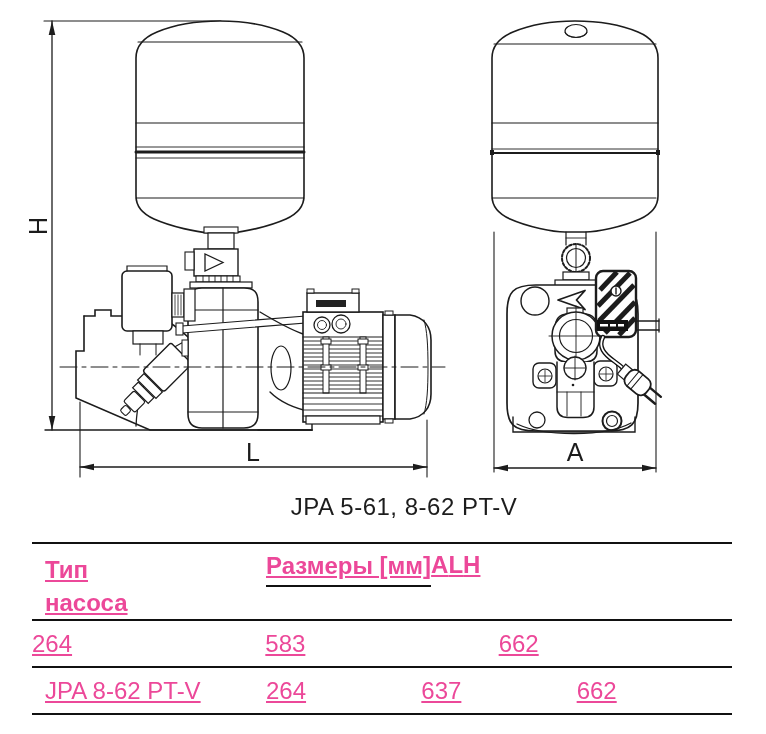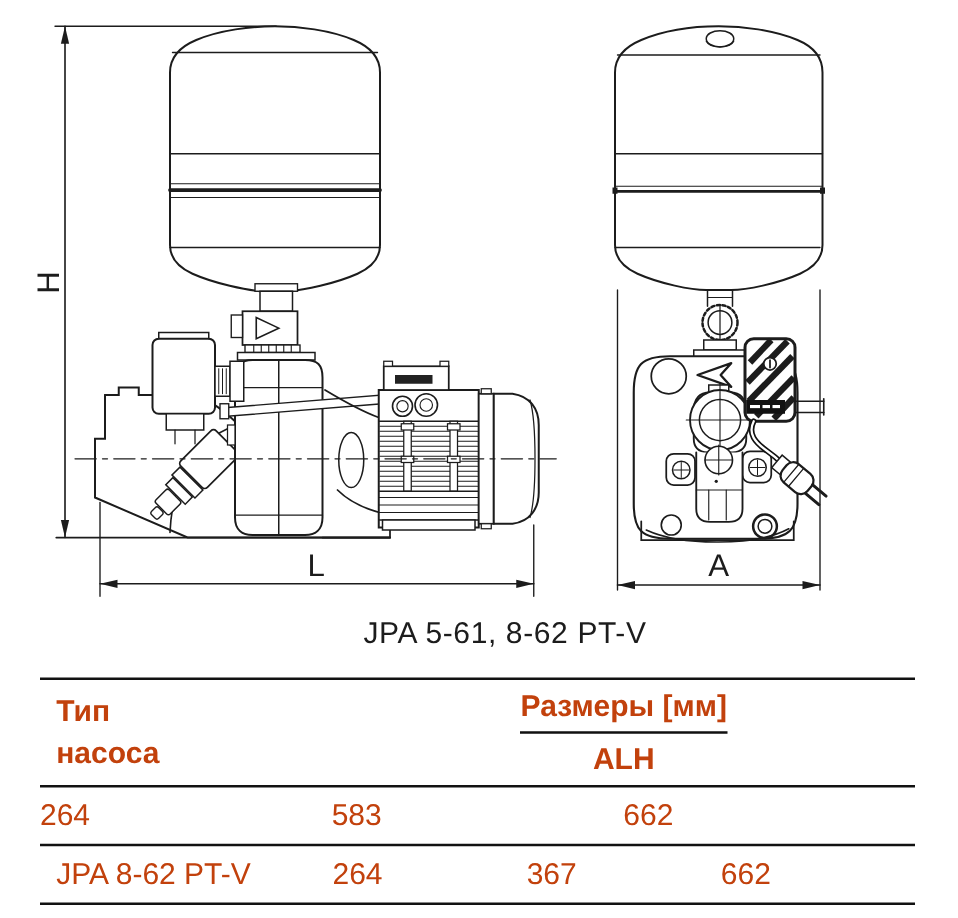--- a/index.html
+++ b/index.html
@@ -8,25 +8,25 @@
     font-family:"Liberation Sans", sans-serif;color:#111111;
   }
   svg{position:absolute;left:0;top:0;}
   .caption{
     position:absolute;left:194px;top:494px;width:420px;
     text-align:center;font-size:24px;line-height:26px;color:#1c1c1c;
     letter-spacing:0.5px;
   }
   .pump-table{
     position:absolute;left:32px;top:542px;width:700px;
-    border-bottom:2.5px solid #111;font-size:24px;color:#c2410c;
+    border-bottom:2.5px solid #111;font-size:24px;color:#ec4899;text-decoration:underline;
   }
   .thead{display:flex;border-top:2.5px solid #111;border-bottom:2.5px solid #111;}
   .type-head{width:234px;box-sizing:border-box;padding:9px 0 0 13px;font-weight:bold;line-height:33px;}
-  .dims{flex:1;display:flex;flex-direction:column;align-items:center;}
+  .dims{flex:1;display:flex;flex-direction:row;}
   .dims-title{height:41px;line-height:44px;text-align:center;font-weight:bold;border-bottom:2.5px solid #111;}
   .dims-cols{display:flex;height:41px;align-items:center;}
   .dims-cols .col{flex:1;text-align:center;font-weight:bold;}
   .trow{display:flex;height:45px;align-items:center;}
   .trow + .trow{border-top:2.5px solid #111;}
   .trow .type{width:234px;box-sizing:border-box;padding-left:13px;}
   .trow .val{flex:1;}
   .dim-label{font-size:25px;fill:#1c1c1c;}
 </style>
 </head>
@@ -299,18 +299,18 @@
     </div>
   </div>
   <div class="trow">
     <div class="val">264</div>
     <div class="val">583</div>
     <div class="val">662</div>
   </div>
   <div class="trow">
     <div class="type">JPA 8-62 PT-V</div>
     <div class="val">264</div>
-    <div class="val">367</div>
+    <div class="val">637</div>
     <div class="val">662</div>
   </div>
 </div>
 
 </div>
 
 </body></html>

